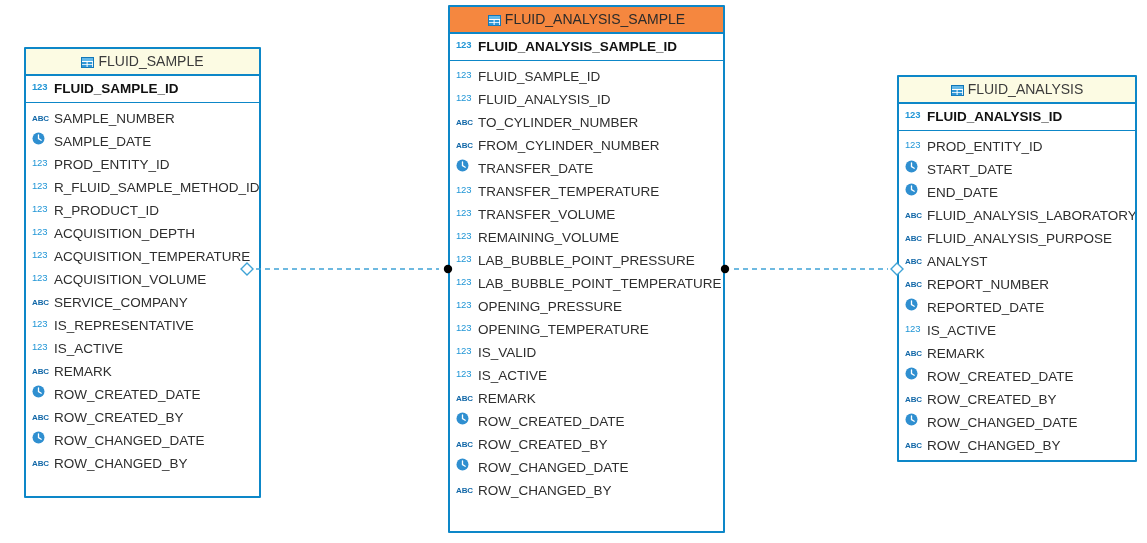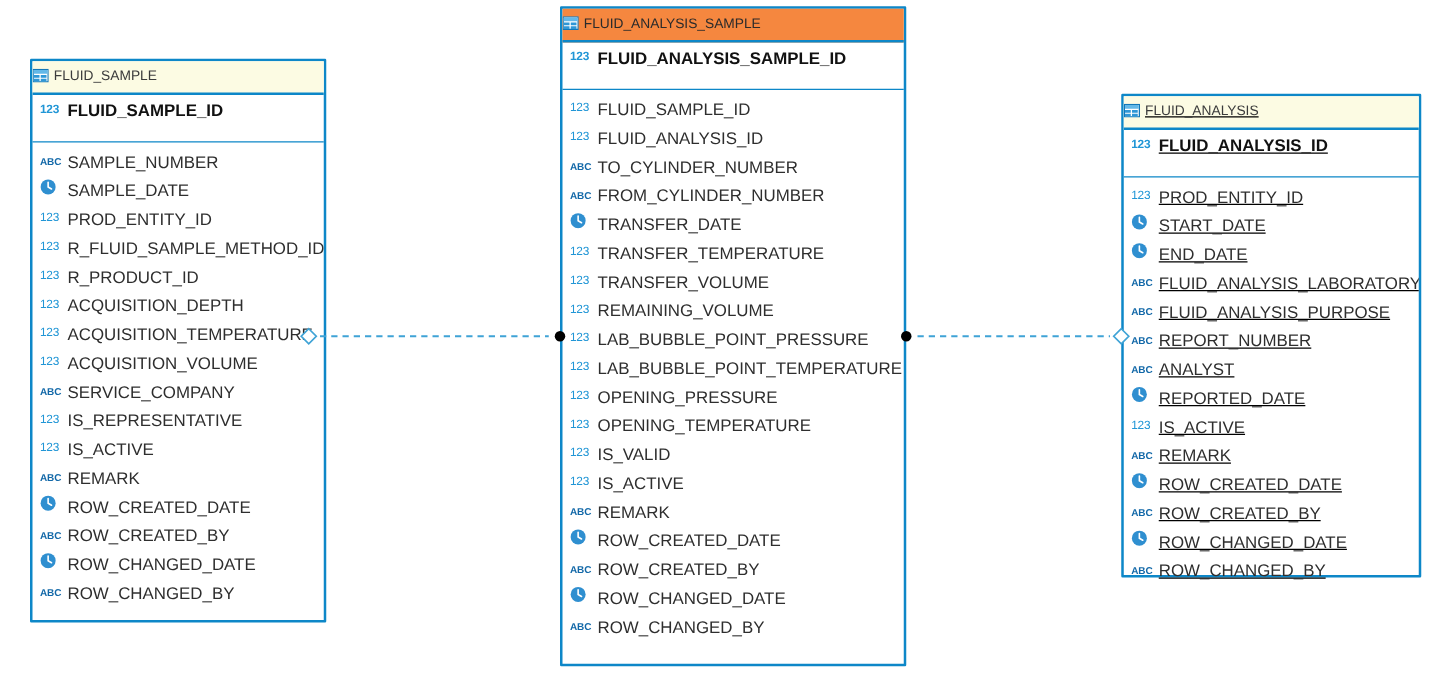--- a/index.html
+++ b/index.html
@@ -27,22 +27,22 @@
     box-sizing: border-box;
     background: #ffffff;
     border: 2px solid #0d87c8;
     border-radius: 1px;
   }
 
   .entity-header {
     box-sizing: border-box;
     height: 27px;
     line-height: 25px;
-    text-align: left;
-    font-size: 11px;
+    text-align: center;
+    font-size: 14px;
     color: #3b3b3b;
     background: #fcfbe3;
     border-bottom: 2px solid #0d87c8;
     white-space: nowrap;
     overflow: hidden;
   }
   .entity.selected > .entity-header {
     background: #f5873f;
     color: #2b2b2b;
   }
@@ -52,21 +52,21 @@
     vertical-align: -2px;
     width: 13px;
     height: 11px;
     margin-right: 4px;
     position: relative;
   }
   .table-icon svg { display: block; }
 
   .pk-row {
     box-sizing: border-box;
-    height: 38px;
+    height: 27px;
     line-height: 25px;
     padding-left: 6px;
     font-size: 13.5px;
     font-weight: bold;
     color: #111111;
     border-bottom: 1px solid #0d87c8;
     white-space: nowrap;
     overflow: hidden;
   }
 
@@ -200,21 +200,21 @@
               <path d="M6.5 2.8 L6.5 6.6 L9.2 8.2" stroke="#ffffff" stroke-width="1.3" fill="none" stroke-linecap="round"></path>
             </svg></span><span>ROW_CREATED_DATE</span></div>
         <div class="field-row"><span class="dt dt-abc">ABC</span><span>ROW_CREATED_BY</span></div>
         <div class="field-row"><span class="dt dt-date"><svg width="13" height="13" viewBox="0 0 13 13">
               <circle cx="6.5" cy="6.5" r="6" fill="#2f8fd0"></circle>
               <path d="M6.5 2.8 L6.5 6.6 L9.2 8.2" stroke="#ffffff" stroke-width="1.3" fill="none" stroke-linecap="round"></path>
             </svg></span><span>ROW_CHANGED_DATE</span></div>
         <div class="field-row"><span class="dt dt-abc">ABC</span><span>ROW_CHANGED_BY</span></div>
       </div>
     </div>
-    <div class="entity" style="left: 897px; top: 75px; width: 240px; height: 387px; text-decoration: underline;">
+    <div class="entity" style="left: 897px; top: 75px; width: 240px; height: 387px;">
       <div class="entity-header"><span class="table-icon"><svg width="13" height="11" viewBox="0 0 13 11">
             <rect x="0.5" y="0.5" width="12" height="10" fill="#ffffff" stroke="#1277b8" stroke-width="1"></rect>
             <rect x="1" y="1" width="11" height="3" fill="#63b8e8"></rect>
             <rect x="1" y="5" width="4.6" height="2.2" fill="#2f97d6"></rect>
             <rect x="6.6" y="5" width="4.6" height="2.2" fill="#2f97d6"></rect>
             <rect x="1" y="8" width="4.6" height="2.2" fill="#2f97d6"></rect>
             <rect x="6.6" y="8" width="4.6" height="2.2" fill="#2f97d6"></rect>
           </svg></span><span>FLUID_ANALYSIS</span></div>
       <div class="pk-row"><span class="dt dt-num">123</span><span>FLUID_ANALYSIS_ID</span></div>
       <div class="field-list">
@@ -222,22 +222,22 @@
         <div class="field-row"><span class="dt dt-date"><svg width="13" height="13" viewBox="0 0 13 13">
               <circle cx="6.5" cy="6.5" r="6" fill="#2f8fd0"></circle>
               <path d="M6.5 2.8 L6.5 6.6 L9.2 8.2" stroke="#ffffff" stroke-width="1.3" fill="none" stroke-linecap="round"></path>
             </svg></span><span>START_DATE</span></div>
         <div class="field-row"><span class="dt dt-date"><svg width="13" height="13" viewBox="0 0 13 13">
               <circle cx="6.5" cy="6.5" r="6" fill="#2f8fd0"></circle>
               <path d="M6.5 2.8 L6.5 6.6 L9.2 8.2" stroke="#ffffff" stroke-width="1.3" fill="none" stroke-linecap="round"></path>
             </svg></span><span>END_DATE</span></div>
         <div class="field-row"><span class="dt dt-abc">ABC</span><span>FLUID_ANALYSIS_LABORATORY</span></div>
         <div class="field-row"><span class="dt dt-abc">ABC</span><span>FLUID_ANALYSIS_PURPOSE</span></div>
+        <div class="field-row"><span class="dt dt-abc">ABC</span><span>ANALYST</span></div>
         <div class="field-row"><span class="dt dt-abc">ABC</span><span>REPORT_NUMBER</span></div>
-        <div class="field-row"><span class="dt dt-abc">ABC</span><span>ANALYST</span></div>
         <div class="field-row"><span class="dt dt-date"><svg width="13" height="13" viewBox="0 0 13 13">
               <circle cx="6.5" cy="6.5" r="6" fill="#2f8fd0"></circle>
               <path d="M6.5 2.8 L6.5 6.6 L9.2 8.2" stroke="#ffffff" stroke-width="1.3" fill="none" stroke-linecap="round"></path>
             </svg></span><span>REPORTED_DATE</span></div>
         <div class="field-row"><span class="dt dt-num">123</span><span>IS_ACTIVE</span></div>
         <div class="field-row"><span class="dt dt-abc">ABC</span><span>REMARK</span></div>
         <div class="field-row"><span class="dt dt-date"><svg width="13" height="13" viewBox="0 0 13 13">
               <circle cx="6.5" cy="6.5" r="6" fill="#2f8fd0"></circle>
               <path d="M6.5 2.8 L6.5 6.6 L9.2 8.2" stroke="#ffffff" stroke-width="1.3" fill="none" stroke-linecap="round"></path>
             </svg></span><span>ROW_CREATED_DATE</span></div>

